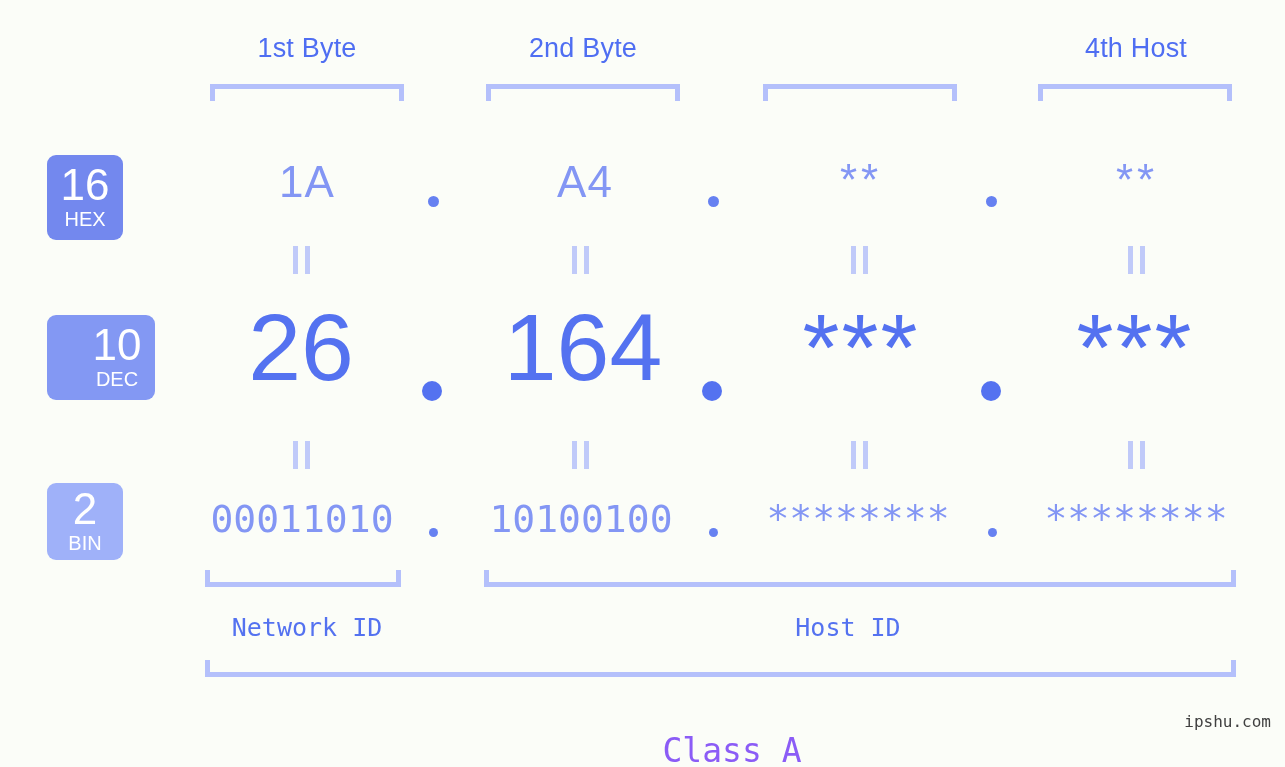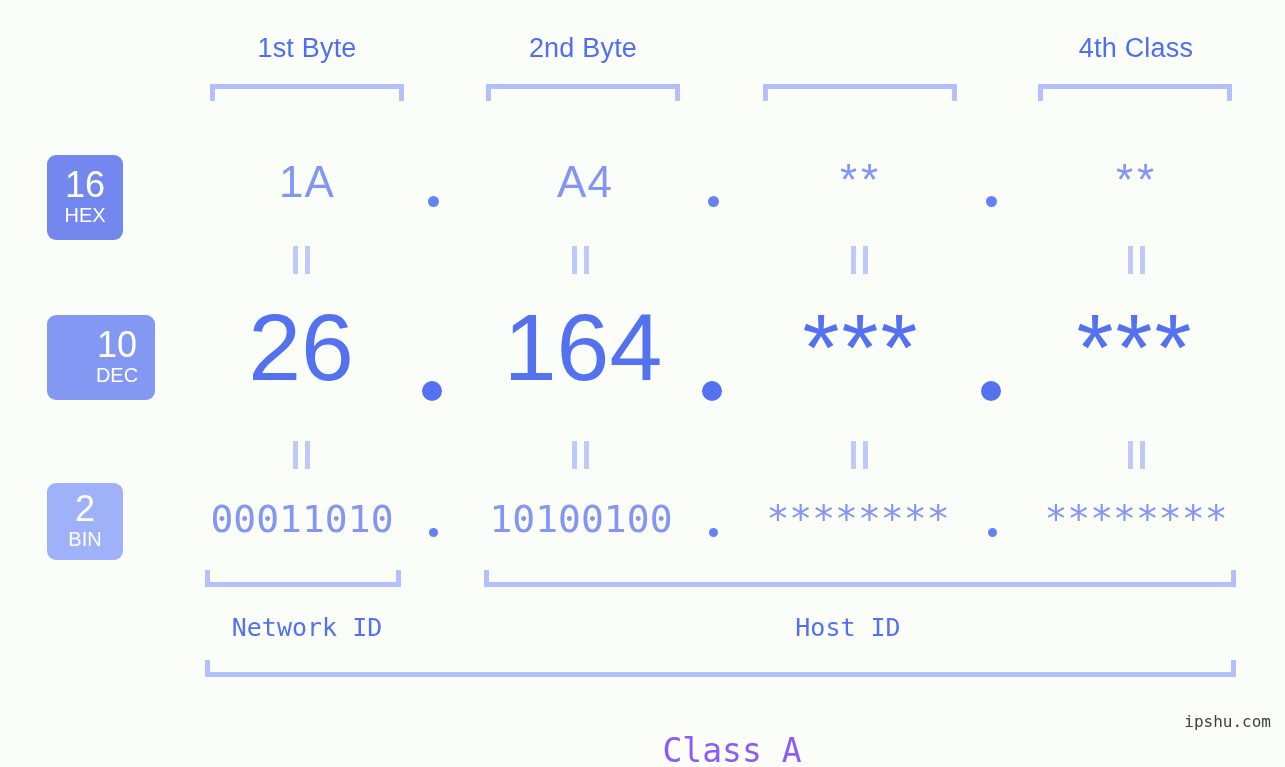--- a/index.html
+++ b/index.html
@@ -49,21 +49,21 @@
     border-radius: 9px;
     color: #ffffff;
     text-align: center;
     display: flex;
     flex-direction: column;
     align-items: center;
     justify-content: center;
     line-height: 1;
   }
   .badge .num {
-    font-size: 36px;
+    font-size: 44px;
     line-height: 1.02;
     font-weight: 400;
   }
   .badge .nm {
     font-size: 20px;
     line-height: 1.25;
     font-weight: 400;
   }
   #badge-hex { top: 155px; height: 85px; background: #7388ee; }
   #badge-dec { top: 315px; height: 85px; background: #8398f3; padding-left: 32px; }
@@ -201,21 +201,21 @@
     white-space: nowrap;
   }
 </style>
 </head>
 <body>
 
 <div class="stage">
 
   <div class="byte-label" style="left:208px; width:198px;">1st Byte</div>
   <div class="byte-label" style="left:484px; width:198px;">2nd Byte</div>
-  <div class="byte-label" style="left:1037px; width:198px;">4th Class</div>
+  <div class="byte-label" style="left:1037px; width:198px;">4th Host</div>
 
   <div class="top-bracket" style="left:210px; width:194px;"></div>
   <div class="top-bracket" style="left:486px; width:194px;"></div>
   <div class="top-bracket" style="left:763px; width:194px;"></div>
   <div class="top-bracket" style="left:1038px; width:194px;"></div>
 
   <div class="badge" id="badge-hex">
     <span class="num">16</span>
     <span class="nm">HEX</span>
   </div>

